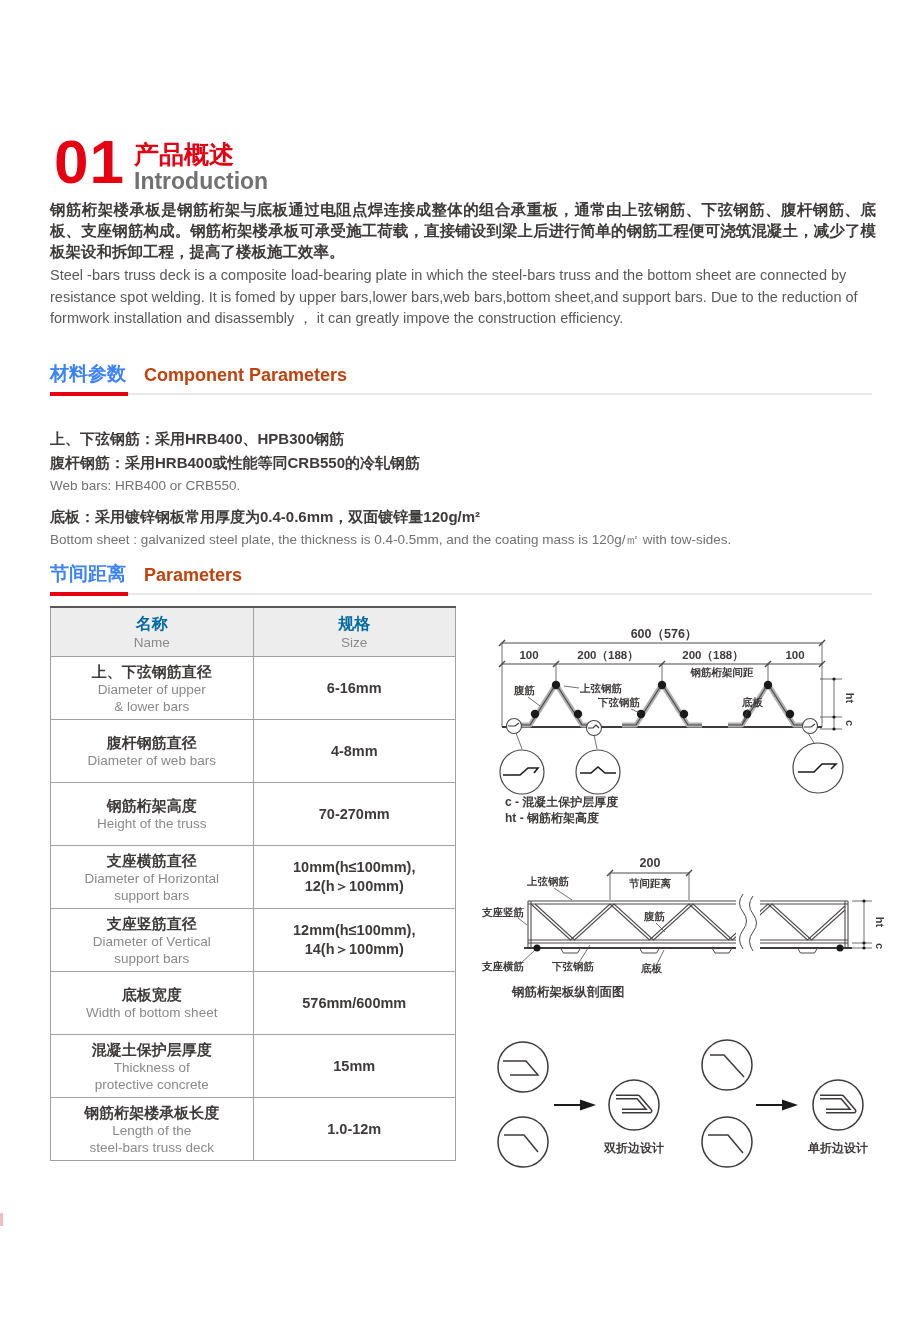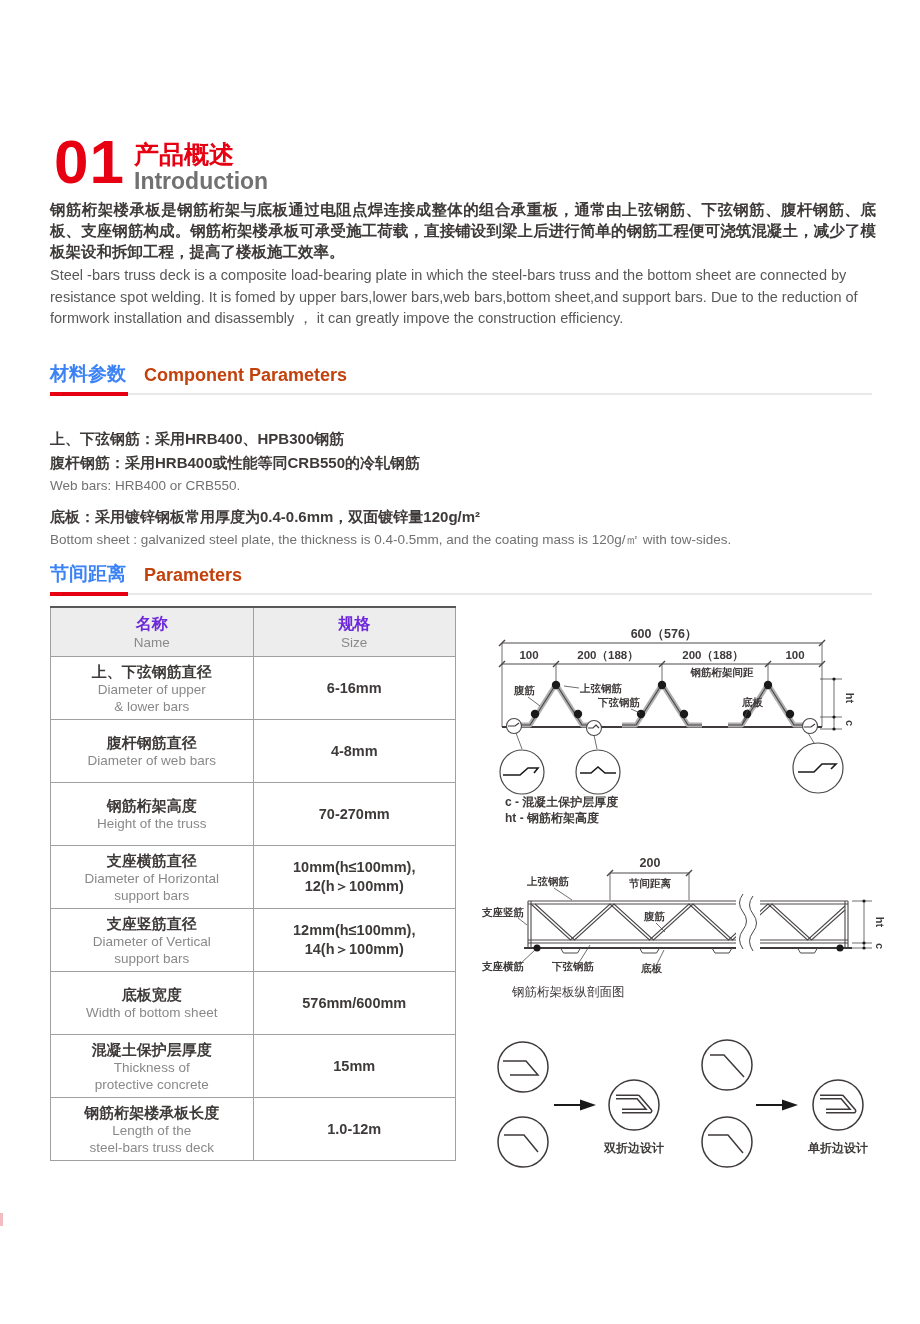--- a/index.html
+++ b/index.html
@@ -30,31 +30,31 @@
   .materials{left:50px;top:406px;width:826px;margin-top:22px;}
   .mat-zh{font-size:15px;font-weight:bold;color:#3e3a39;line-height:22px;margin-bottom:2px;}
   .mat-en{font-size:13.5px;color:#727171;line-height:20px;margin-bottom:10px;}
 
   
   table.params{left:50px;top:606px;width:406px;border-collapse:collapse;table-layout:fixed;position:absolute;}
   table.params, table.params td, table.params th{border:1px solid #9fa0a0;}
   table.params{border:1.5px solid #727171;border-top:2px solid #595757;}
   table.params th{width:50%;height:48px;background:#ededed;font-weight:normal;vertical-align:middle;text-align:center;padding:0;}
   table.params td{height:58px;vertical-align:middle;text-align:center;padding:2px 6px;margin-left:8px;}
-  .th-zh{display:block;font-size:16px;font-weight:bold;color:#6d28d9;line-height:20px;}
+  .th-zh{display:block;font-size:16px;font-weight:bold;color:#0369a1;line-height:20px;}
   .th-en{display:block;font-size:13.5px;color:#898989;line-height:17px;}
   .cell-zh{display:block;font-size:15px;font-weight:bold;color:#3e3a39;line-height:19px;}
   .cell-en{display:block;font-size:13.5px;color:#898989;line-height:17px;white-space:pre-line;}
   .cell-size{font-size:14.5px;font-weight:bold;color:#3e3a39;line-height:19px;white-space:pre-line;}
 
   
   .diag{position:absolute;}
   svg text{font-family:"Liberation Sans","DejaVu Sans",sans-serif;fill:#3e3a39;}
   .legend{left:505px;top:794px;font-size:12px;font-weight:bold;color:#3e3a39;line-height:16px;white-space:pre-line;}
-  .long-caption{left:512px;top:984px;font-size:12.5px;font-weight:normal;color:#3e3a39;}
+  .long-caption{left:512px;top:984px;font-size:12.5px;font-weight:bold;color:#3e3a39;}
   .edge-mark{left:0;top:1213px;width:3px;height:13px;background:#f3bcc0;}
 </style>
 </head>
 <body>
 
 <div class="abs sec-num">01</div>
 <div class="abs sec-title-zh">产品概述</div>
 <div class="abs sec-title-en">Introduction</div>
 
 <div class="abs intro-zh">钢筋桁架楼承板是钢筋桁架与底板通过电阻点焊连接成整体的组合承重板，通常由上弦钢筋、下弦钢筋、腹杆钢筋、底板、支座钢筋构成。钢筋桁架楼承板可承受施工荷载，直接铺设到梁上后进行简单的钢筋工程便可浇筑混凝土，减少了模板架设和拆卸工程，提高了楼板施工效率。</div>

